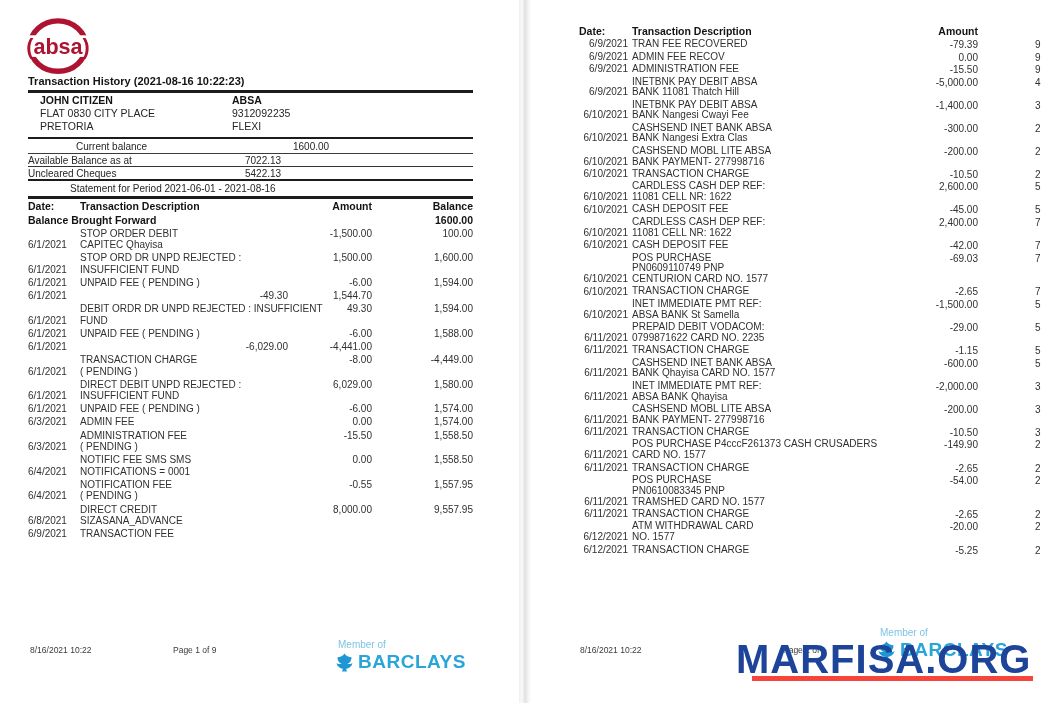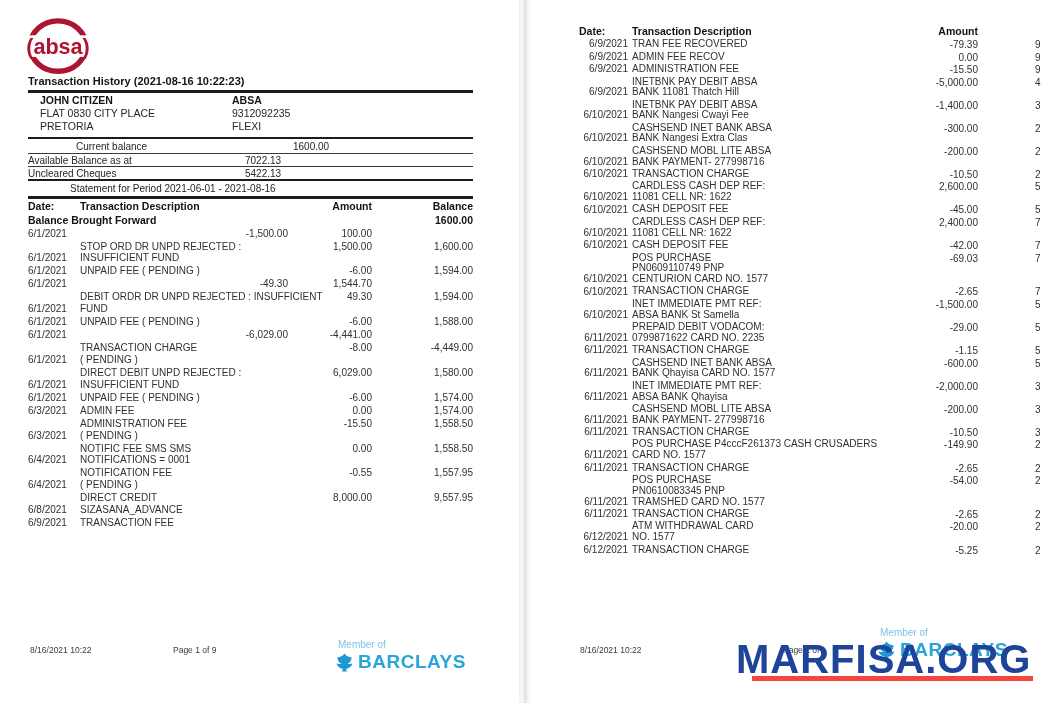--- a/index.html
+++ b/index.html
@@ -127,20 +127,24 @@
       <div class="c-bal">Balance</div>
     </div>
     <div class="t-row bbf">
       <div class="c-desc">Balance Brought Forward</div>
       <div class="c-amt"></div>
       <div class="c-bal">1600.00</div>
     </div>
     <div id="rows-p1">
         <div class="t-row">
           <div class="c-date">6/1/2021</div>
+          <div class="c-desc">
+            <div class="d-line">STOP ORDER DEBIT</div>
+            <div class="d-line">CAPITEC Qhayisa</div>
+          </div>
           <div class="c-amt">-1,500.00</div>
           <div class="c-bal">100.00</div>
         </div>
         <div class="t-row">
           <div class="c-date">6/1/2021</div>
           <div class="c-desc">
             <div class="d-line">STOP ORD DR UNPD REJECTED :</div>
             <div class="d-line">INSUFFICIENT FUND</div>
           </div>
           <div class="c-amt">1,500.00</div>

